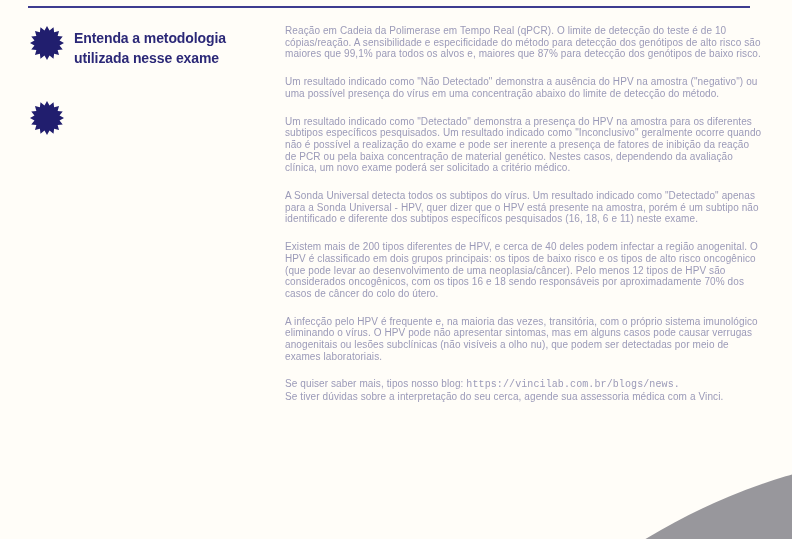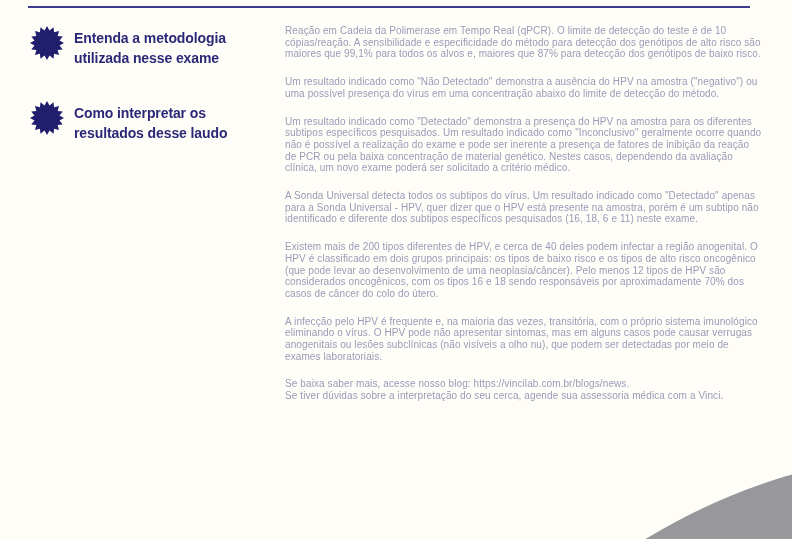--- a/index.html
+++ b/index.html
@@ -22,49 +22,48 @@
     margin:2px 0 0 0;font-size:14px;line-height:20px;font-weight:700;
     color:#2b2877;width:200px;letter-spacing:-0.1px;
   }
   .section-3 h2{width:220px;}
   .body-col{position:absolute;left:285px;top:25px;width:478px;z-index:2;}
   .body-col p{
     margin:0 0 16px 0;font-size:10px;line-height:11.7px;
     color:#9b9ab8;letter-spacing:0.1px;
   }
   .body-col p.footer-par{margin-bottom:0;}
-  .blog-link{color:#9b9ab8;text-decoration:none;cursor:pointer;}
+  .blog-link{color:#9b9ab8;text-decoration:none;cursor:pointer;font-family:Liberation Mono, monospace;}
 </style>
 </head>
 <body>
 
 <div class="page">
 
   <div class="top-rule"></div>
 
   <div class="section section-1">
     <svg class="star" viewBox="0 0 34 34">
         <polygon points="17.00,0.00 19.50,4.45 23.51,1.29 24.11,6.36 29.02,4.98 27.64,9.89 32.71,10.49 29.55,14.50 34.00,17.00 29.55,19.50 32.71,23.51 27.64,24.11 29.02,29.02 24.11,27.64 23.51,32.71 19.50,29.55 17.00,34.00 14.50,29.55 10.49,32.71 9.89,27.64 4.98,29.02 6.36,24.11 1.29,23.51 4.45,19.50 0.00,17.00 4.45,14.50 1.29,10.49 6.36,9.89 4.98,4.98 9.89,6.36 10.49,1.29 14.50,4.45"></polygon>
       </svg>
     <h2>Entenda a metodologia utilizada nesse exame</h2>
   </div>
 
   <div class="section section-2">
     <svg class="star" viewBox="0 0 34 34">
         <polygon points="17.00,0.00 19.50,4.45 23.51,1.29 24.11,6.36 29.02,4.98 27.64,9.89 32.71,10.49 29.55,14.50 34.00,17.00 29.55,19.50 32.71,23.51 27.64,24.11 29.02,29.02 24.11,27.64 23.51,32.71 19.50,29.55 17.00,34.00 14.50,29.55 10.49,32.71 9.89,27.64 4.98,29.02 6.36,24.11 1.29,23.51 4.45,19.50 0.00,17.00 4.45,14.50 1.29,10.49 6.36,9.89 4.98,4.98 9.89,6.36 10.49,1.29 14.50,4.45"></polygon>
       </svg>
-    <h2>Como interpretar os resultados desse laudo</h2>
   </div>
 
 
   <div class="body-col">
     <p>Reação em Cadeia da Polimerase em Tempo Real (qPCR). O limite de detecção do teste é de 10 cópias/reação. A sensibilidade e especificidade do método para detecção dos genótipos de alto risco são maiores que 99,1% para todos os alvos e, maiores que 87% para detecção dos genótipos de baixo risco.</p>
     <p>Um resultado indicado como "Não Detectado" demonstra a ausência do HPV na amostra ("negativo") ou uma possível presença do vírus em uma concentração abaixo do limite de detecção do método.</p>
     <p>Um resultado indicado como "Detectado" demonstra a presença do HPV na amostra para os diferentes subtipos específicos pesquisados. Um resultado indicado como "Inconclusivo" geralmente ocorre quando não é possível a realização do exame e pode ser inerente a presença de fatores de inibição da reação de PCR ou pela baixa concentração de material genético. Nestes casos, dependendo da avaliação clínica, um novo exame poderá ser solicitado a critério médico.</p>
     <p>A Sonda Universal detecta todos os subtipos do vírus. Um resultado indicado como "Detectado" apenas para a Sonda Universal - HPV, quer dizer que o HPV está presente na amostra, porém é um subtipo não identificado e diferente dos subtipos específicos pesquisados (16, 18, 6 e 11) neste exame.</p>
     <p>Existem mais de 200 tipos diferentes de HPV, e cerca de 40 deles podem infectar a região anogenital. O HPV é classificado em dois grupos principais: os tipos de baixo risco e os tipos de alto risco oncogênico (que pode levar ao desenvolvimento de uma neoplasia/câncer). Pelo menos 12 tipos de HPV são considerados oncogênicos, com os tipos 16 e 18 sendo responsáveis por aproximadamente 70% dos casos de câncer do colo do útero.</p>
     <p>A infecção pelo HPV é frequente e, na maioria das vezes, transitória, com o próprio sistema imunológico eliminando o vírus. O HPV pode não apresentar sintomas, mas em alguns casos pode causar verrugas anogenitais ou lesões subclínicas (não visíveis a olho nu), que podem ser detectadas por meio de exames laboratoriais.</p>
-    <p class="footer-par"><span>Se baixa saber mais, acesse nosso blog: </span><span class="blog-link">https://vincilab.com.br/blogs/news.</span><br><span>Se tiver dúvidas sobre a interpretação do seu cerca, agende sua assessoria médica com a Vinci.</span></p>
+    <p class="footer-par"><span>Se quiser saber mais, tipos nosso blog: </span><span class="blog-link">https://vincilab.com.br/blogs/news.</span><br><span>Se tiver dúvidas sobre a interpretação do seu cerca, agende sua assessoria médica com a Vinci.</span></p>
   </div>
 
   <div class="decorative-circle"></div>
 
 </div>
 
 </body></html>

